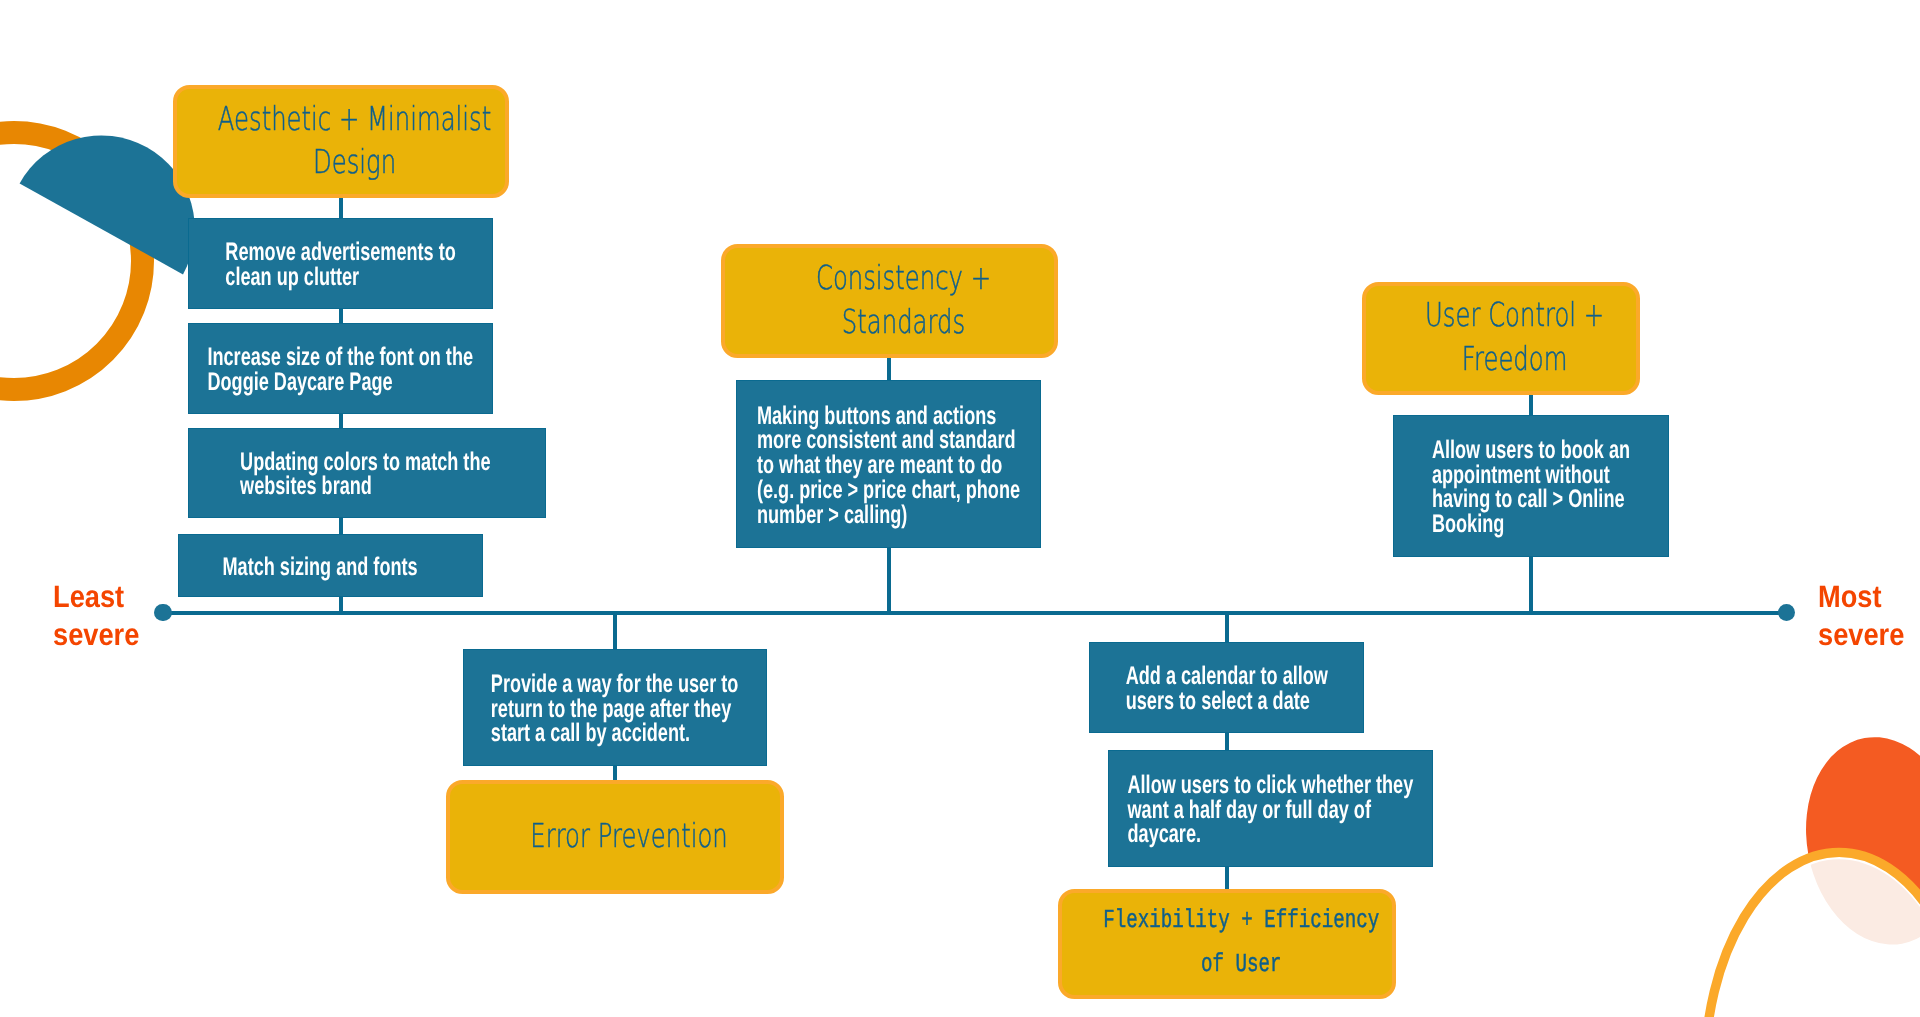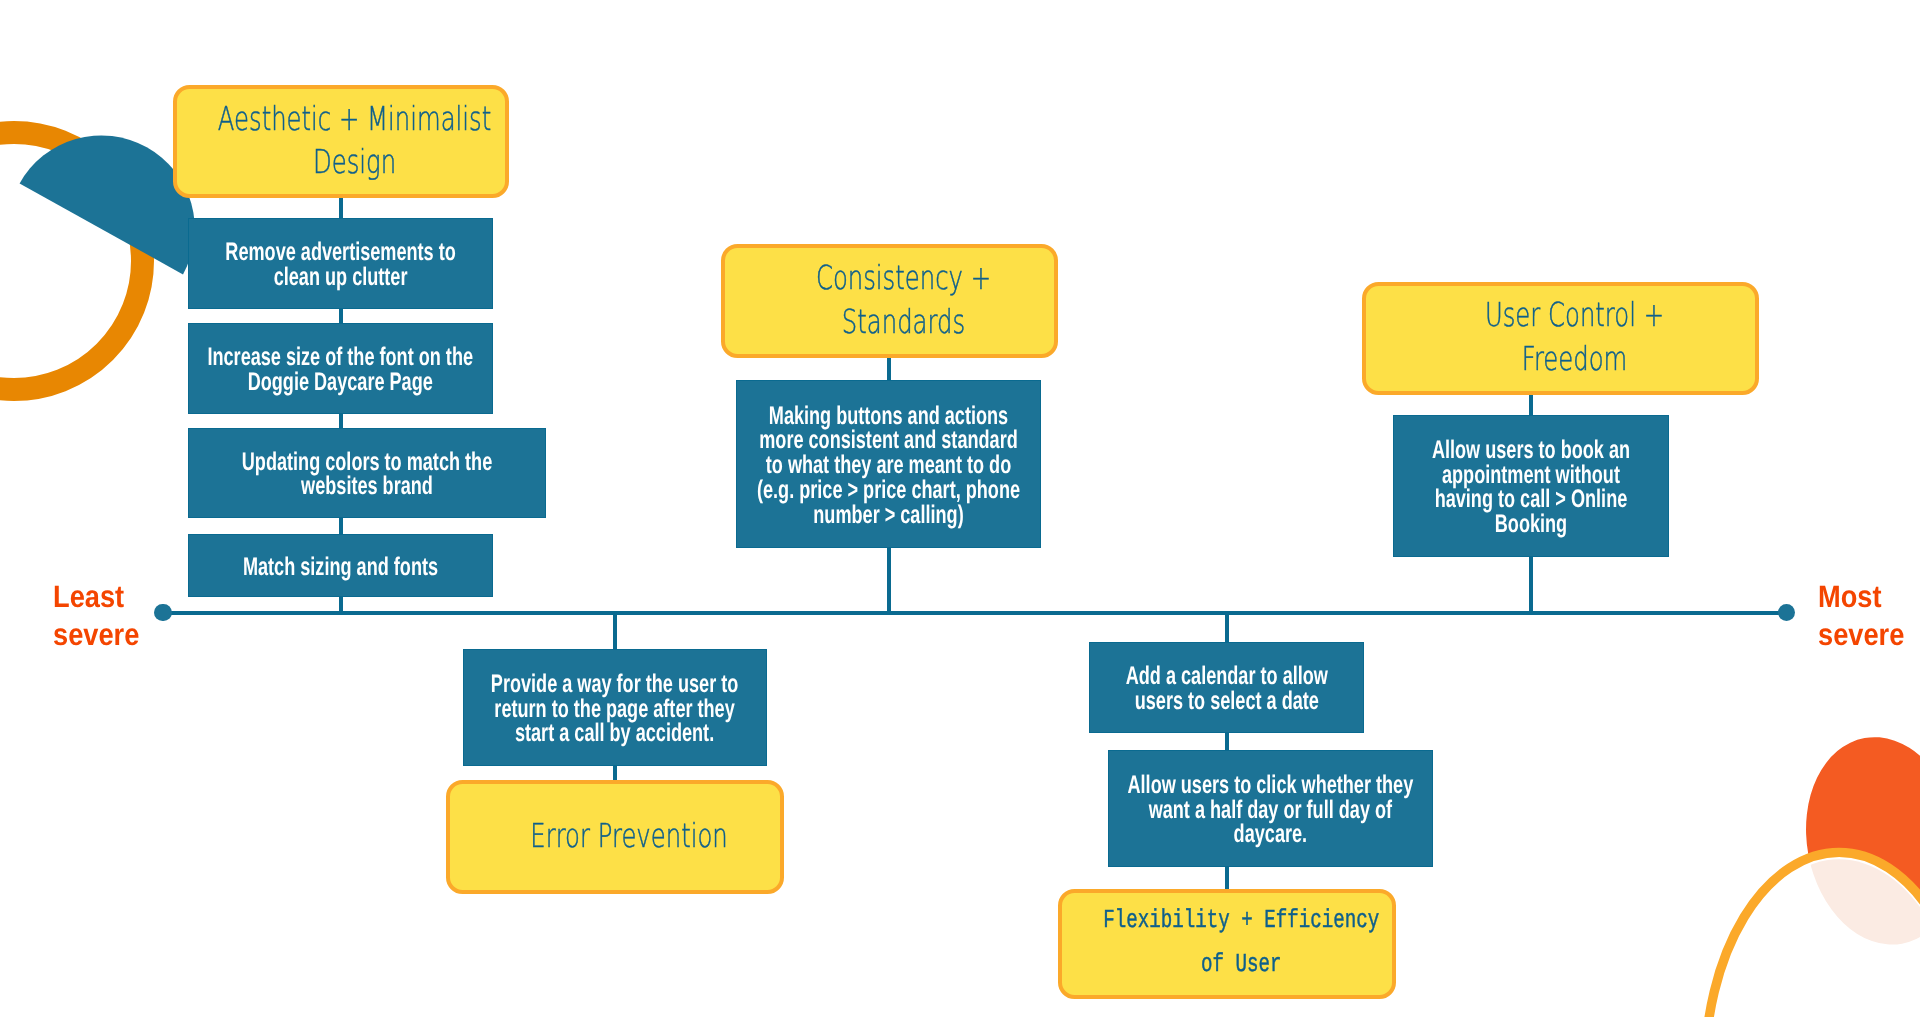--- a/index.html
+++ b/index.html
@@ -9,31 +9,31 @@
     font-family:"Liberation Sans",sans-serif;
     -webkit-font-smoothing:antialiased;
     text-rendering:geometricPrecision;
   }
   #stage, #stage *{-webkit-font-smoothing:antialiased;}
   #stage{position:relative;width:1920px;height:1017px;}
   #deco{position:absolute;left:0;top:0;width:1920px;height:1017px;}
   .node{position:absolute;box-sizing:border-box;}
   
   .card{
-    border:4.4px solid #FBA92A;border-radius:16.5px;background:#fde047;
+    border:4.4px solid #FBA92A;border-radius:16.5px;background:#eab308;
     display:flex;align-items:center;justify-content:center;text-align:center;
     color:#0E5F8C;font-family:"DejaVu Sans",sans-serif;font-weight:200;padding-left:28px;
     -webkit-text-stroke:0.5px #0E5F8C;
   }
   .card > span{display:block;width:135.69%;line-height:43.3px;position:relative;top:-1.5px;transform:scaleX(0.737);transform-origin:center center;white-space:nowrap;}
   .card i{font-style:normal;}
   
   .bbox{
     background:#1C7396;display:flex;align-items:center;justify-content:center;
-    text-align:center;color:#ffffff;font-weight:700;
+    color:#ffffff;font-weight:700;
     border:1.3px solid #0A6A90;
   }
   .bbox > span{display:block;width:140.25%;line-height:24.7px;transform:scaleX(0.713);transform-origin:center center;position:relative;top:1.5px;}
   .bbox .tline{display:block;white-space:nowrap;}
   .bbox .tline > b{font-weight:700;}
   .vline{position:absolute;background:#0A6A90;width:4.2px;}
   .axis{position:absolute;background:#0A6A90;height:4.3px;}
   .dot{position:absolute;background:#1C7396;border-radius:50%;}
   .endlabel{
     position:absolute;color:#F44500;font-weight:700;line-height:38.4px;font-size:31px;
@@ -45,35 +45,35 @@
   [data-name="axis-endpoint-dot-left"]{left:154.3px;top:603.8px;width:17.4px;height:17.4px;}
   [data-name="axis-endpoint-dot-right"]{left:1777.9px;top:604px;width:17px;height:17px;}
   [data-name="axis-label-least-severe"]{left:37px;top:577.8px;width:140px;margin-left:16px;}
   [data-name="axis-label-most-severe"]{left:1817.6px;top:577.8px;width:140px;}
 
   
   .g1-card{left:173px;top:85px;width:336px;height:113px;font-size:33px;}
   .g1-b1{left:188px;top:218px;width:305px;height:90.6px;font-size:25.4px;}
   .g1-b2{left:188px;top:323px;width:305px;height:90.6px;font-size:25.4px;}
   .g1-b3{left:188px;top:428px;width:358px;height:89.7px;font-size:25.4px;}
-  .g1-b4{left:188px;top:534px;width:305px;height:62.9px;font-size:25.4px;}
+  .g1-b4{left:178px;top:534px;width:305px;height:62.9px;font-size:25.4px;}
   .g1-l1{left:338.7px;top:198px;height:20px;}
   .g1-l2{left:338.7px;top:308.6px;height:14.4px;}
   .g1-l3{left:338.7px;top:413.6px;height:14.4px;}
   .g1-l4{left:338.7px;top:517.7px;height:16.3px;}
   .g1-l5{left:338.7px;top:596.9px;height:15.6px;}
 
   
   .g2-card{left:721px;top:244px;width:337px;height:114px;font-size:33px;}
   .g2-b1{left:736px;top:380px;width:305px;height:168px;font-size:25.4px;}
   .g2-l1{left:886.9px;top:358px;height:22px;}
   .g2-l2{left:886.9px;top:548px;height:64.5px;}
 
   
-  .g3-card{left:1362px;top:281.5px;width:397px;height:113.5px;font-size:33px;}
+  .g3-card{left:1362px;top:281.5px;width:278px;height:113.5px;font-size:33px;}
   .g3-b1{left:1393px;top:414.7px;width:276px;height:142.3px;font-size:25.4px;}
   .g3-l1{left:1528.9px;top:395px;height:19.7px;}
   .g3-l2{left:1528.9px;top:557px;height:55.5px;}
 
   
   .g4-b1{left:463px;top:649px;width:304px;height:117px;font-size:25.4px;}
   .g4-card{left:446px;top:780px;width:338px;height:113.5px;font-size:33px;}
   .g4-l1{left:612.9px;top:612.5px;height:36.5px;}
   .g4-l2{left:612.9px;top:766px;height:14px;}
 

